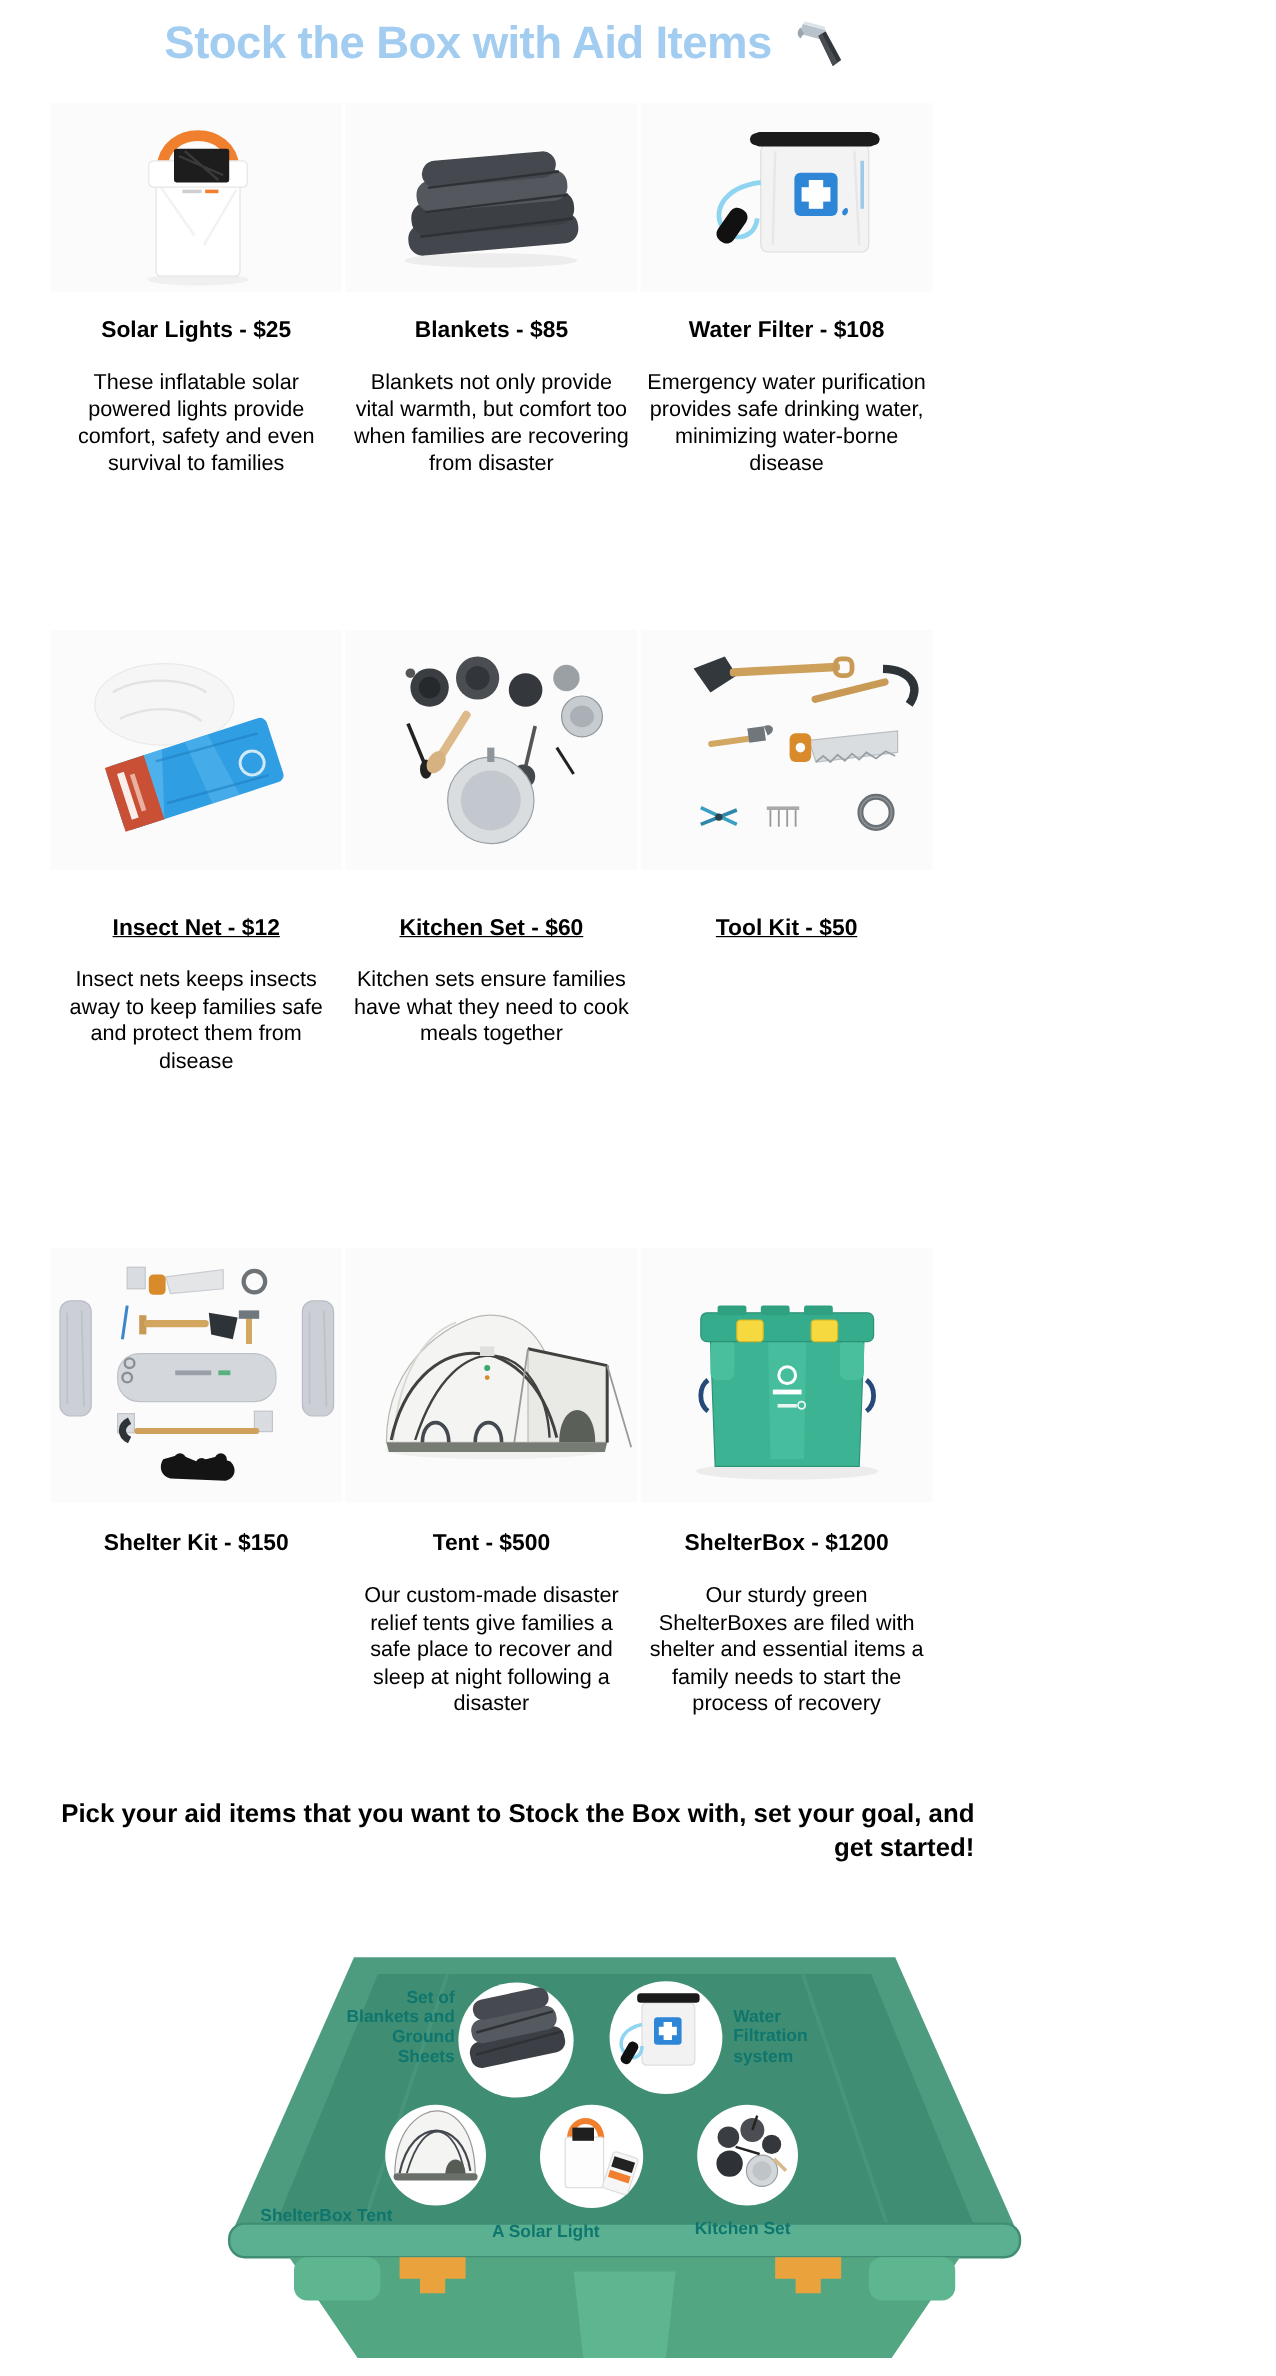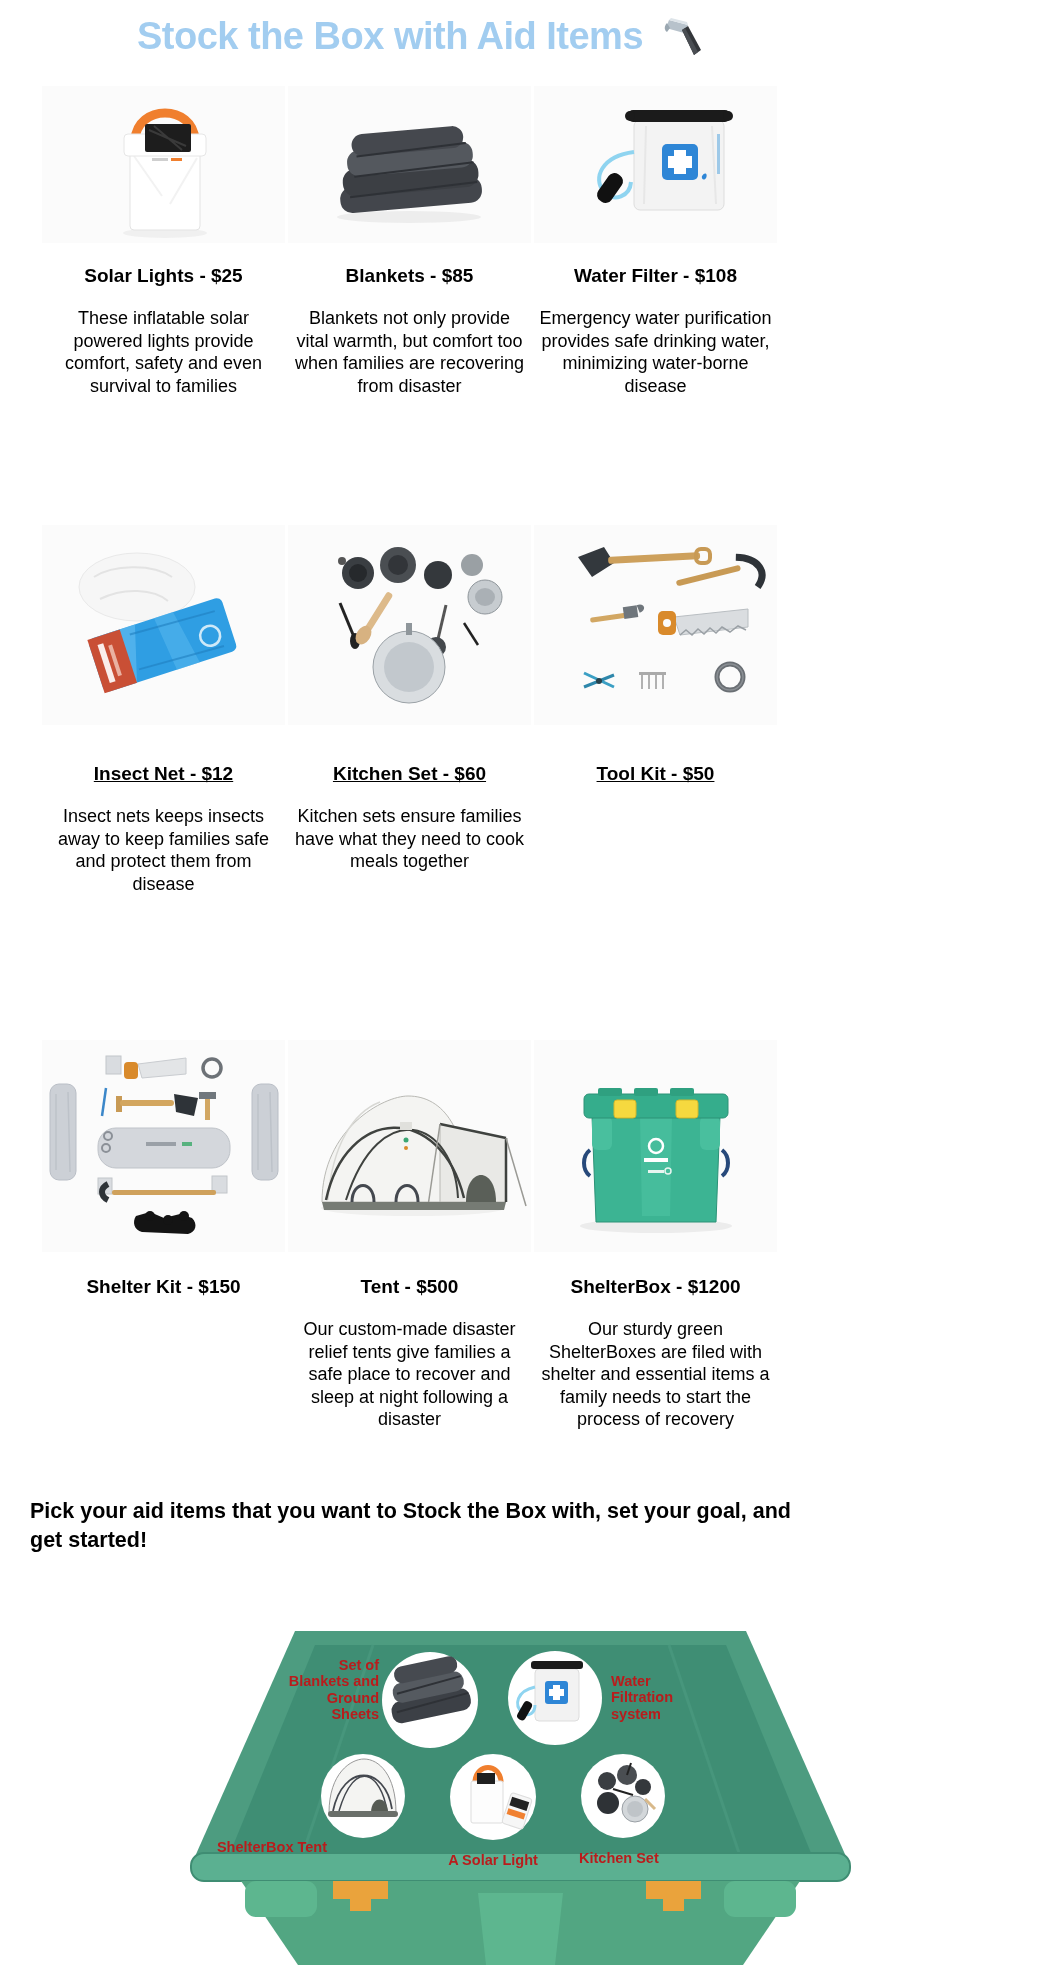--- a/index.html
+++ b/index.html
@@ -29,37 +29,37 @@
   .row3 .photo { height:212px; }
   .row1 { margin-bottom:128px; }
   .row2 { margin-bottom:145px; }
   .item-title { font-size:19px; font-weight:bold; margin-top:22px; }
   .row2 .item-title { margin-top:38px;text-decoration:underline; }
   .row3 .item-title { margin-top:24px; }
   .item-desc {
     font-size:18px; line-height:22.5px; margin-top:20px; padding:0 4px;
   }
   .cta {
-    margin-top:66px; width:842px; text-align:left;
+    margin-top:66px; width:842px; text-align:right;
     font-size:21.5px; font-weight:bold; line-height:29px;
     padding:0 30px;
   }
   .box-illustration {
     position:relative; width:675px; height:368px;
     margin:48px 0 0 183px;
   }
   .box-illustration svg.box-shape { position:absolute; left:0; top:0; }
   .box-label {
-    position:absolute; color:#b91c1c; font-size:14.5px; font-weight:600;
+    position:absolute; color:#0f766e; font-size:14.5px; font-weight:600;
     line-height:16.5px; font-family:"Liberation Sans", sans-serif;
   }
   .label-blankets { left:96px; top:54px; width:100px; text-align:right; }
   .label-water    { left:428px; top:70px; width:92px; text-align:left; }
   .label-tent     { left:4px;  top:236px; width:170px; text-align:center; }
-  .label-solar    { left:240px; top:249px; width:140px; text-align:center; }
+  .label-solar    { left:227px; top:249px; width:140px; text-align:left; }
   .label-kitchen  { left:396px; top:247px; width:130px; text-align:left; }
   svg { display:block; }
 </style>
 </head>
 <body>
 
 <div class="content">
 
   <h1 class="page-title">
     <span>Stock the Box with Aid Items</span>

